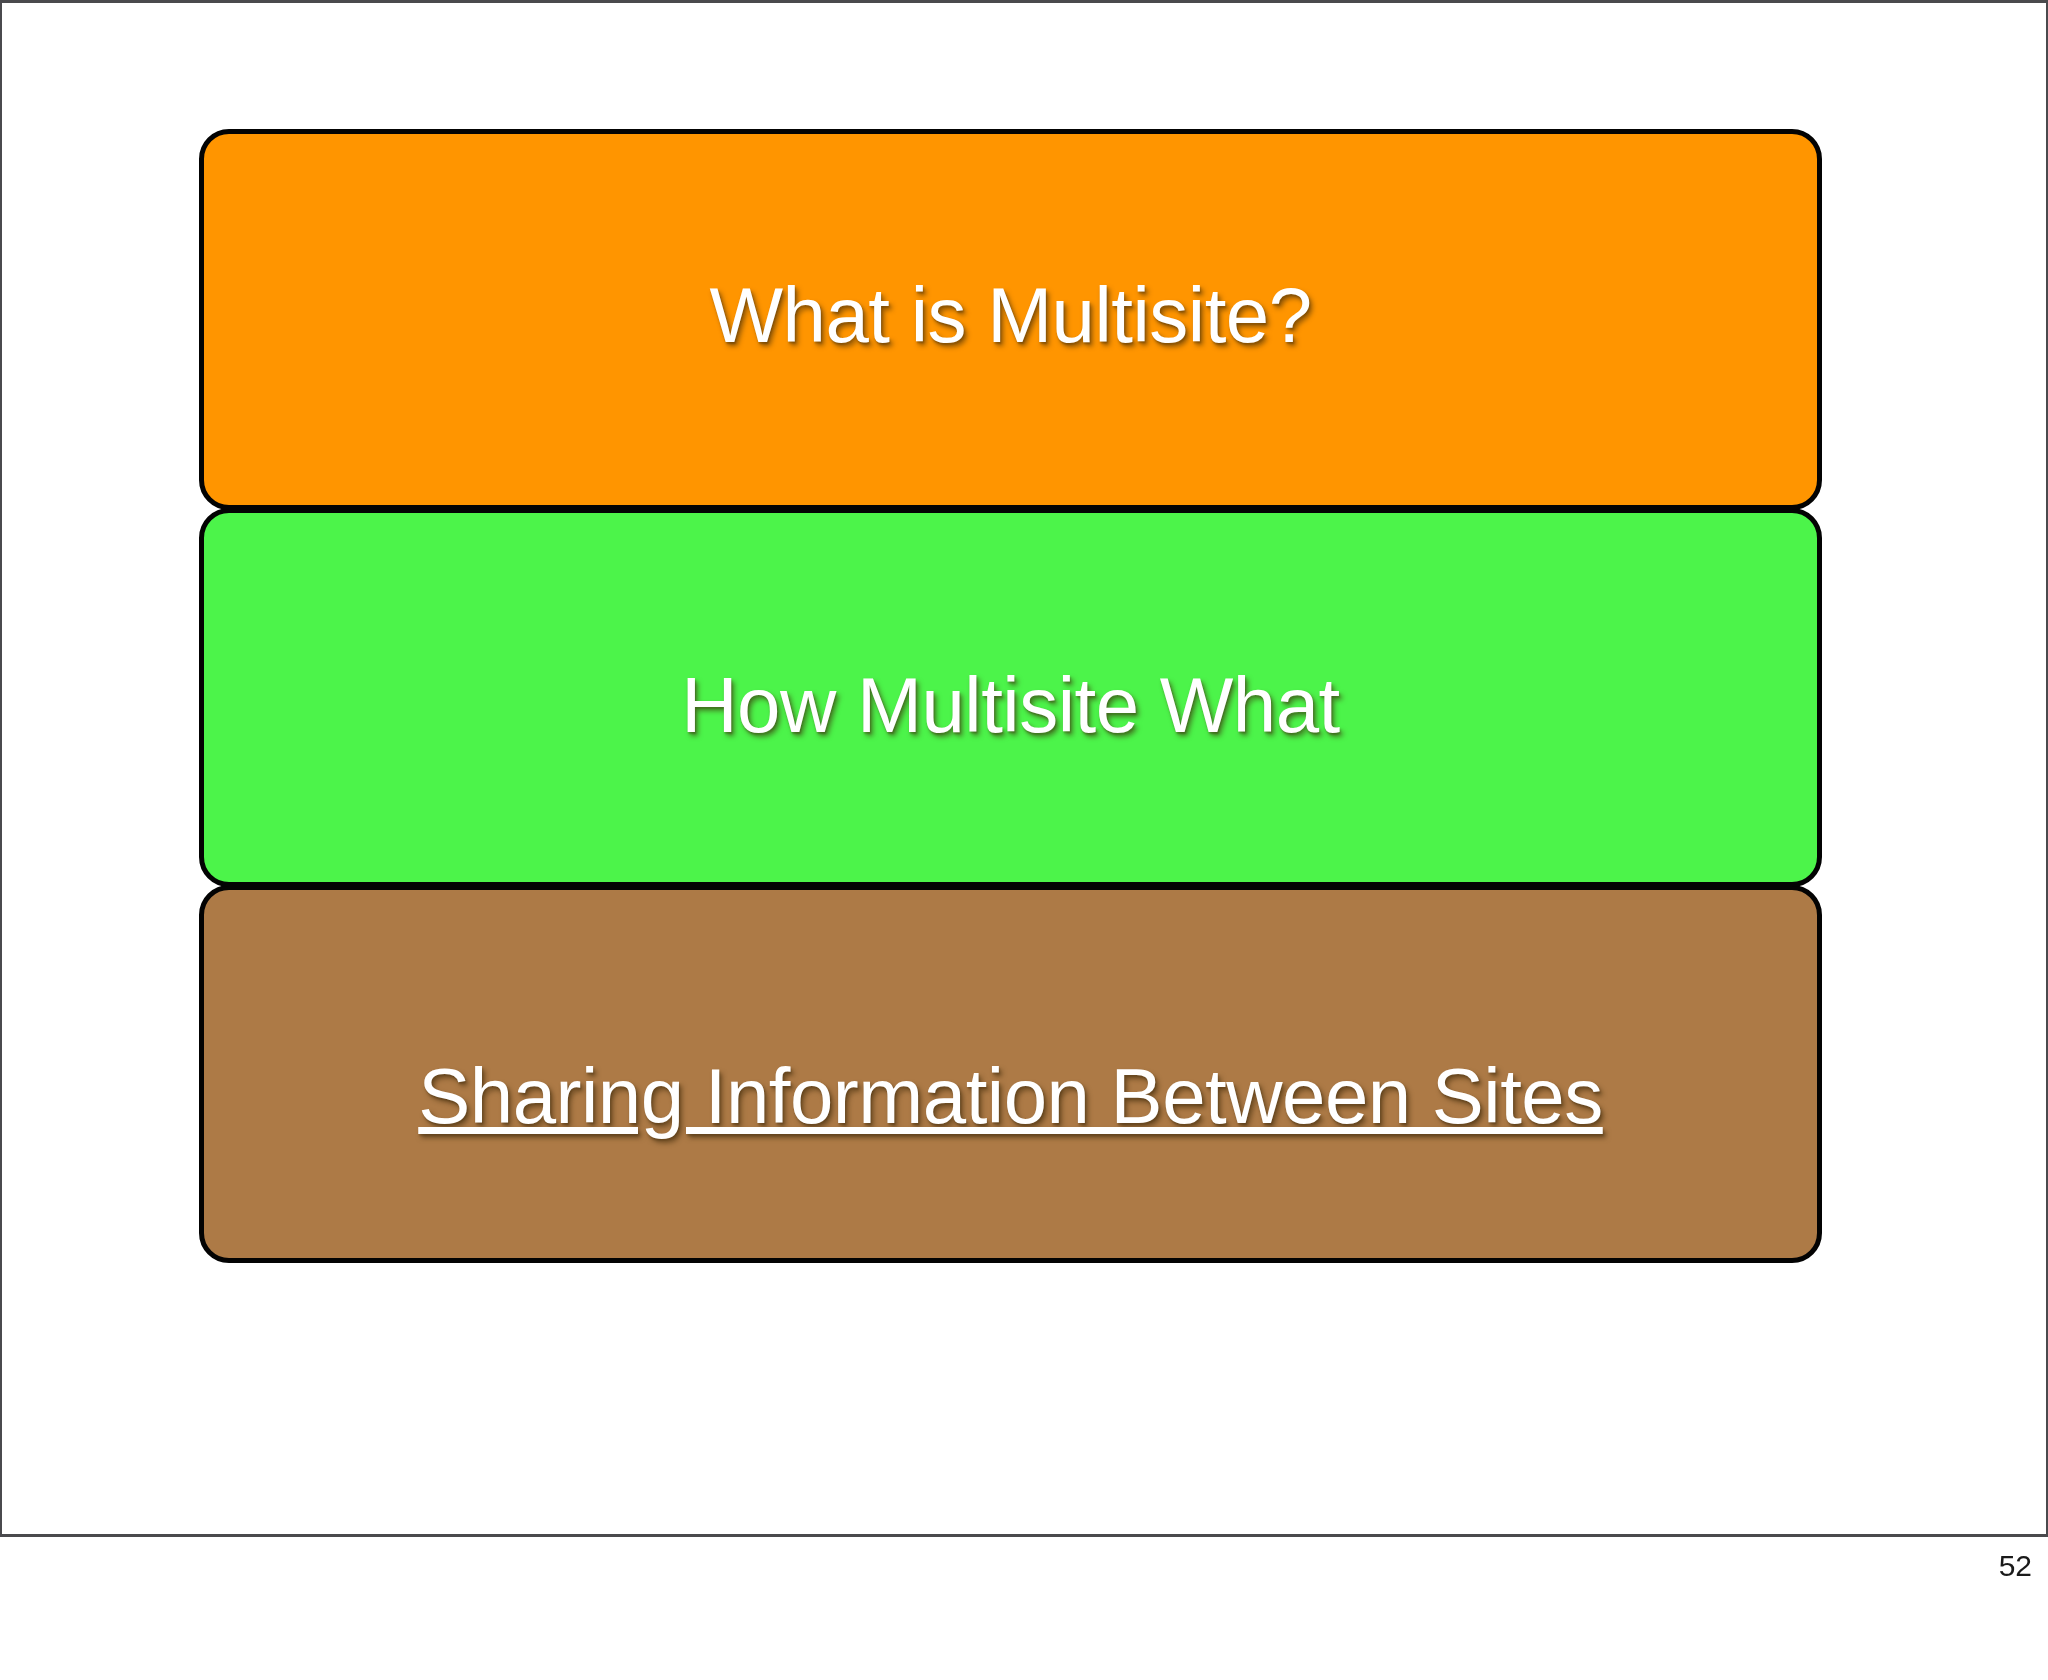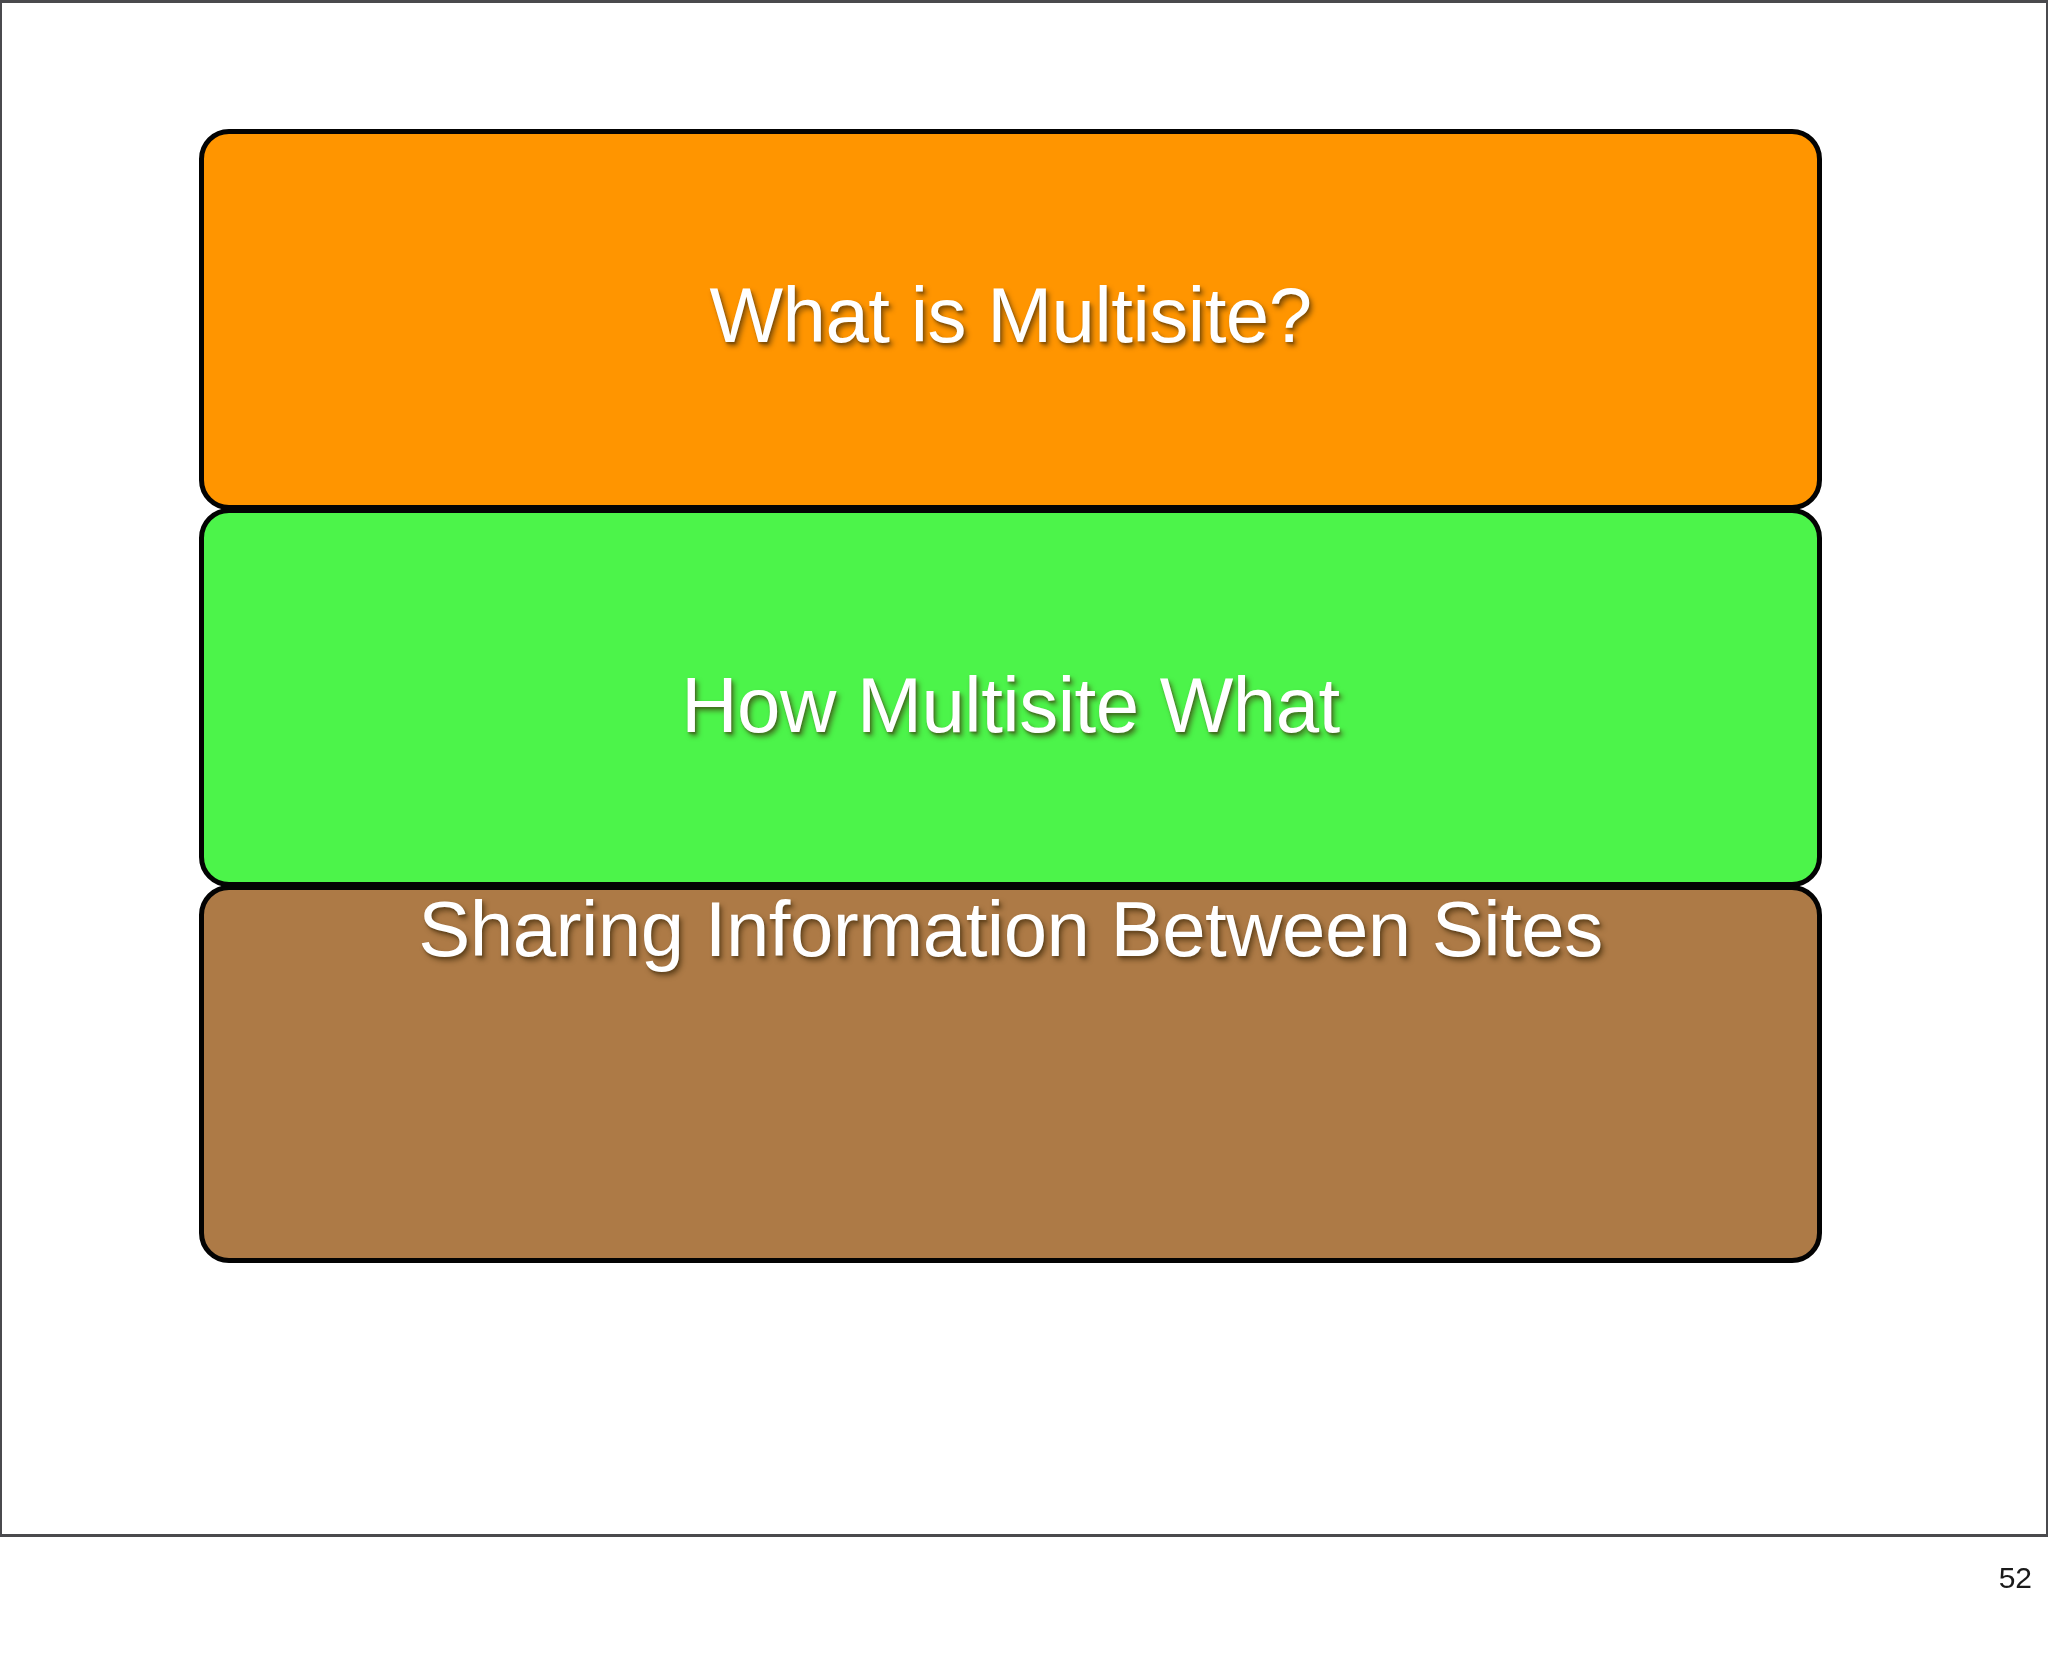--- a/index.html
+++ b/index.html
@@ -91,41 +91,42 @@
   }
 
   
   .band-brown {
     height: 378px;
     background: #ad7a46;
     margin-top: -2px;
     z-index: 1;
   }
   .band-brown .band-label {
+    margin-top: 167px;
+    text-decoration: underline;
   }
 
   
   .footer {
     position: absolute;
     left: 0;
     top: 1537px;
     width: 2048px;
     height: 143px;
     background: #ffffff;
   }
 
   .page-number {
     position: absolute;
     right: 16px;
     top: 14px;
     font-family: "Liberation Sans", sans-serif;
     font-size: 30px;
     color: #1a1a1a;
     line-height: 1;
-    margin-top: 12px;
   }
 </style>
 </head>
 <body>
 
 <div class="slide-frame">
   <div class="slide-canvas">
 
     <div class="stack">
 

